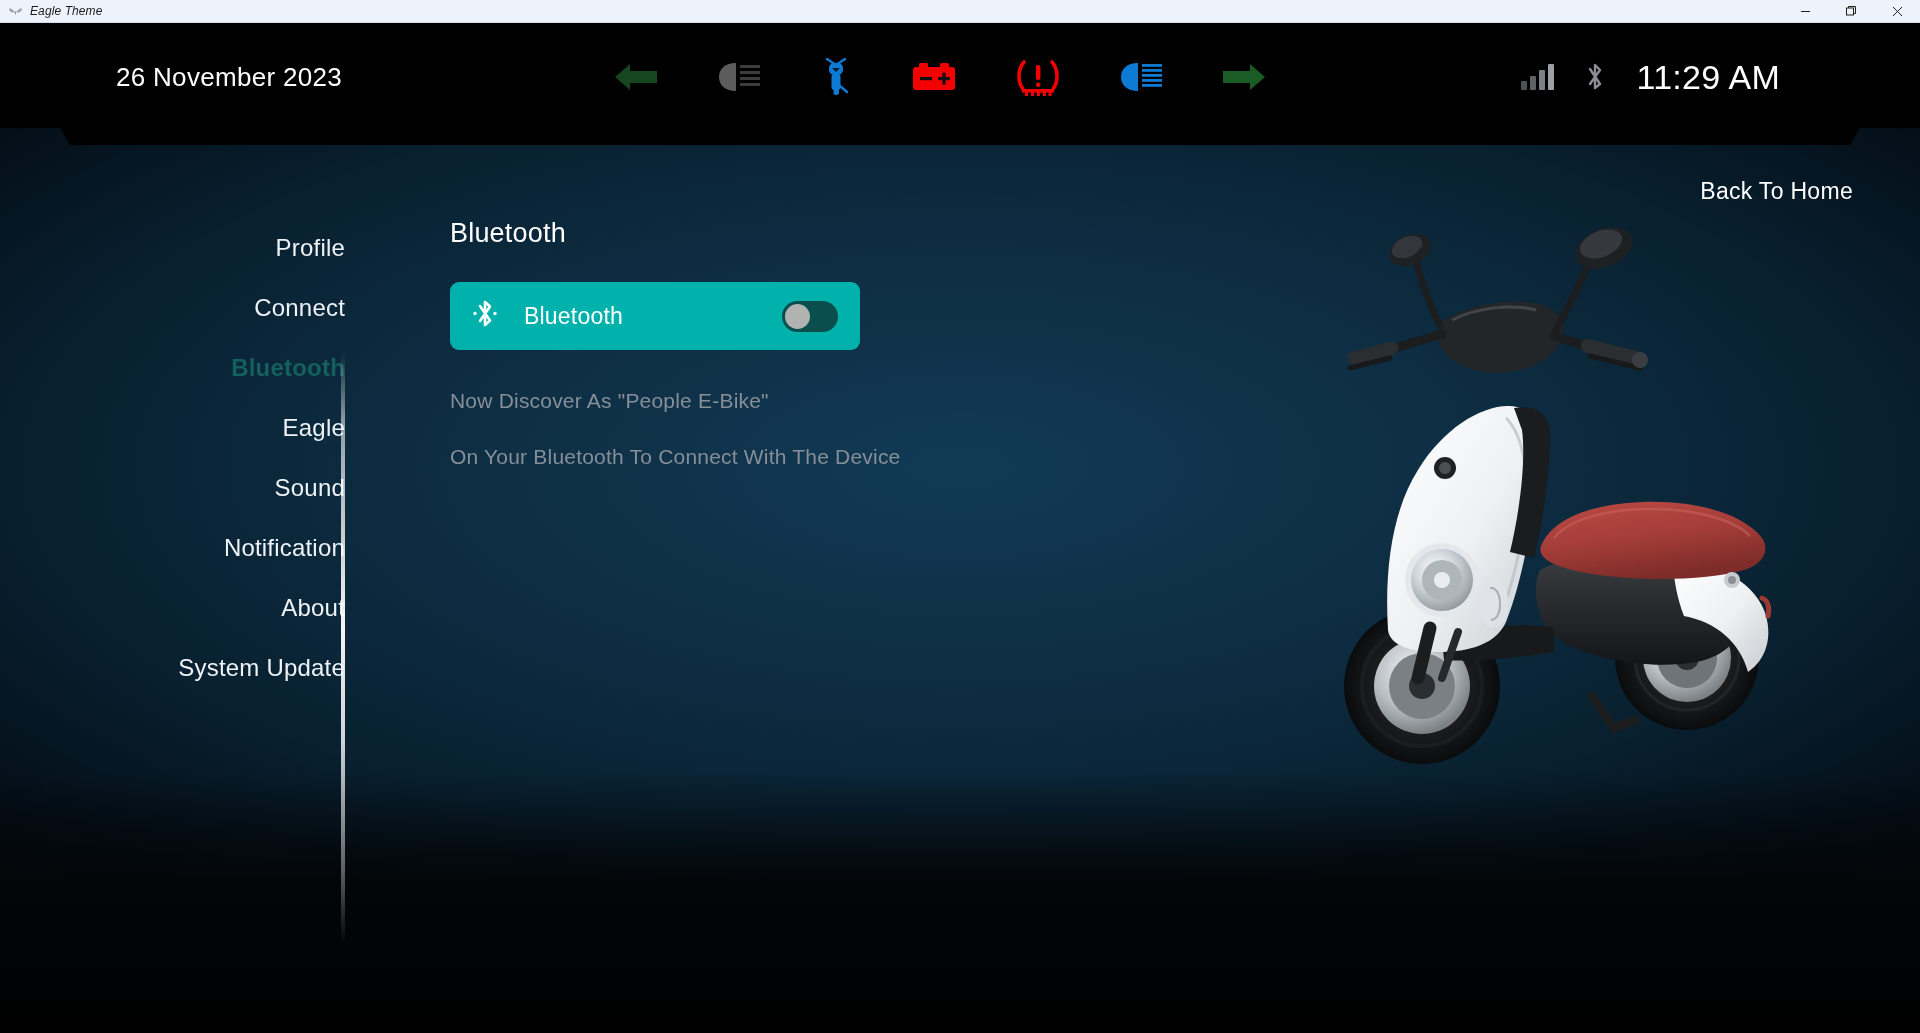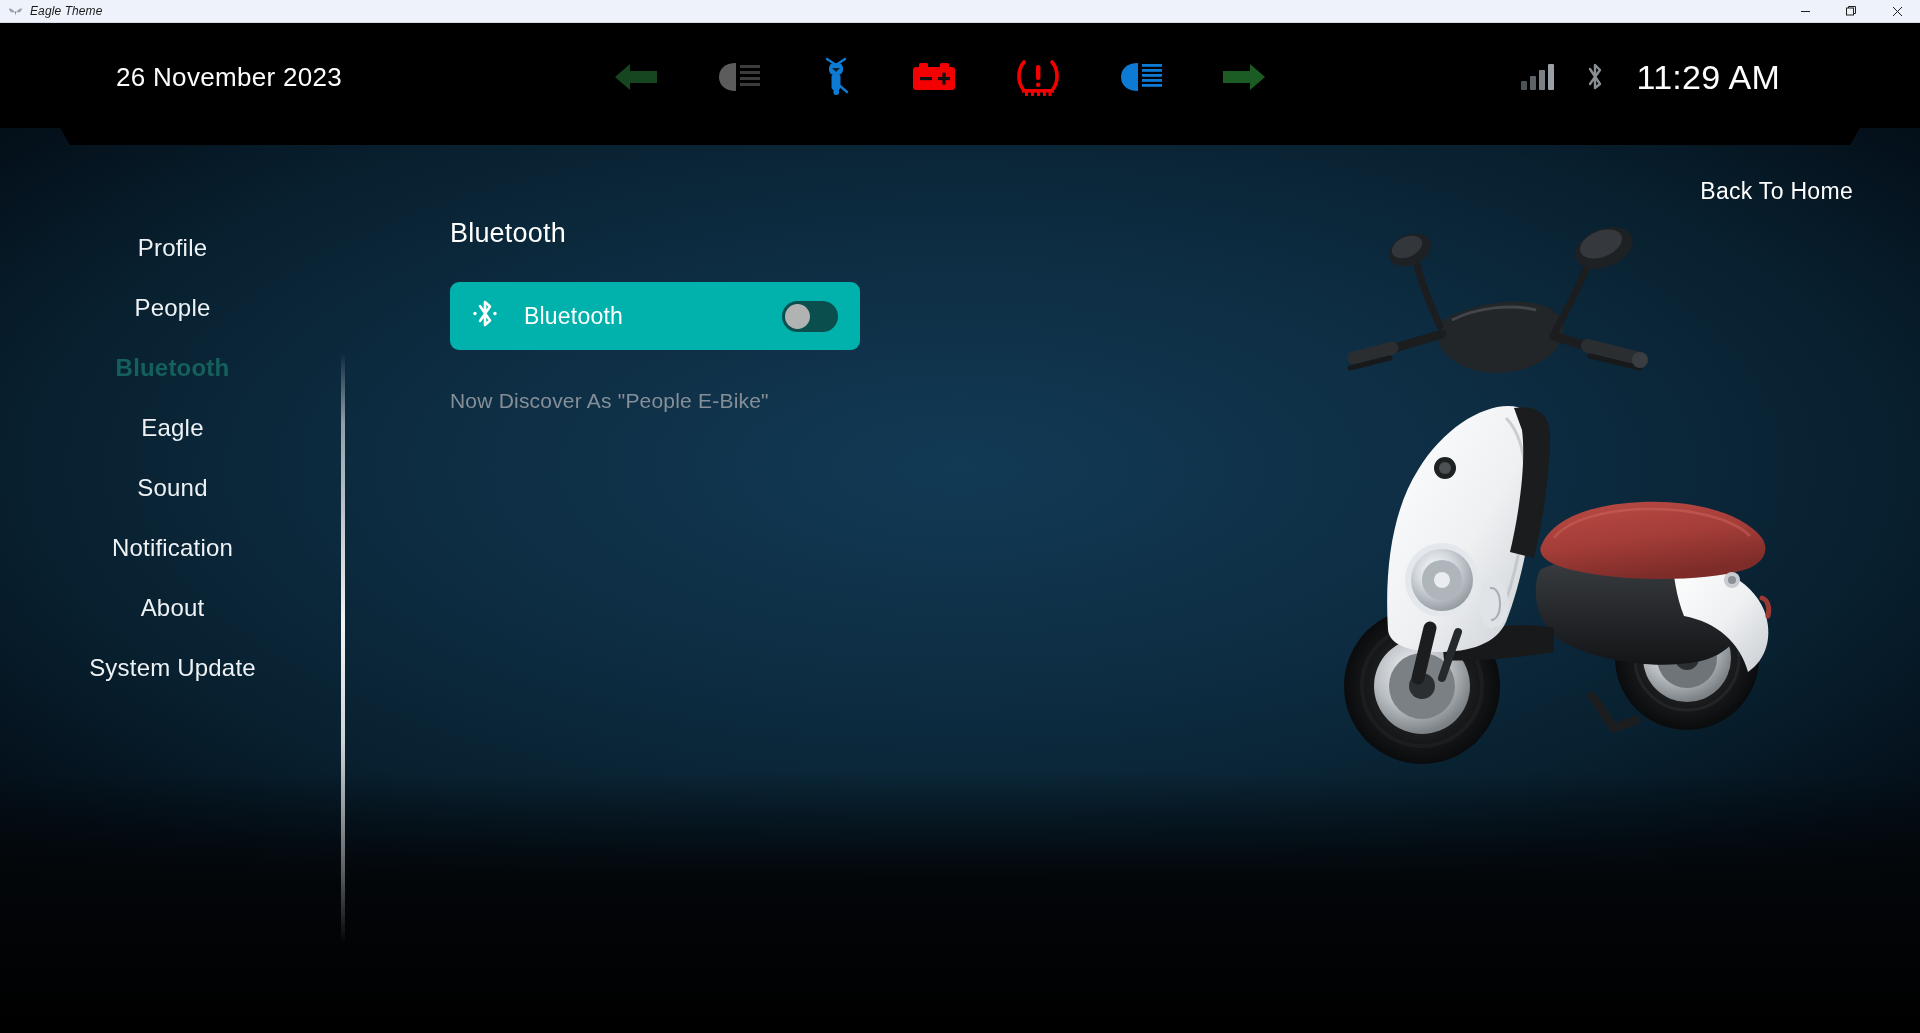--- a/index.html
+++ b/index.html
@@ -83,21 +83,21 @@
     position:absolute; top:155px; right:67px; z-index:5;
     color:#ffffff; font-size:23px; letter-spacing:.3px; cursor:pointer;
   }
 
   
   .sidebar{
     position:absolute; left:0; top:195px; width:345px; z-index:5;
     display:flex; flex-direction:column; align-items:center;
   }
   .nav-item{
-    width:100%; text-align:center; color:#eef2f5;
+    width:100%; text-align:right; color:#eef2f5;
     font-size:24px; letter-spacing:.2px; padding:16px 0;
     cursor:pointer; white-space:nowrap;
   }
   .nav-item.active{ color:#14605f; font-weight:bold; }
 
   .divider{
     position:absolute; left:341px; top:330px; width:4px; height:590px;
     z-index:5; border-radius:3px;
     background:linear-gradient(to bottom,
       rgba(255,255,255,0) 0%,
@@ -267,21 +267,21 @@
         </span>
         <span class="sb-time">11:29 AM</span>
       </div>
     </div>
   </div>
 
   <div class="back-home">Back To Home</div>
 
   <nav class="sidebar">
     <div class="nav-item">Profile</div>
-    <div class="nav-item">People</div>
+    <div class="nav-item">Connect</div>
     <div class="nav-item active">Bluetooth</div>
     <div class="nav-item">Eagle</div>
     <div class="nav-item">Sound</div>
     <div class="nav-item">Notification</div>
     <div class="nav-item">About</div>
     <div class="nav-item">System Update</div>
   </nav>
   <div class="divider"></div>
 
   <main class="content">
@@ -295,20 +295,21 @@
           <circle cx="23" cy="16.5" r="1.7" fill="#ffffff"></circle>
         </svg>
       </span>
       <span class="bt-card-label">Bluetooth</span>
       <span class="toggle">
         <span class="knob"></span>
       </span>
     </div>
 
     <div class="hint">Now Discover As "People E-Bike"</div>
+    <div class="hint second">On Your Bluetooth To Connect With The Device</div>
   </main>
 
   <div class="scooter">
     <svg viewBox="0 0 520 580" xmlns="http://www.w3.org/2000/svg">
       <defs>
         <linearGradient id="bodyG" x1="0" y1="0" x2="1" y2="1">
           <stop offset="0%" stop-color="#ffffff"></stop>
           <stop offset="55%" stop-color="#eef0f2"></stop>
           <stop offset="100%" stop-color="#c8ccd1"></stop>
         </linearGradient>

